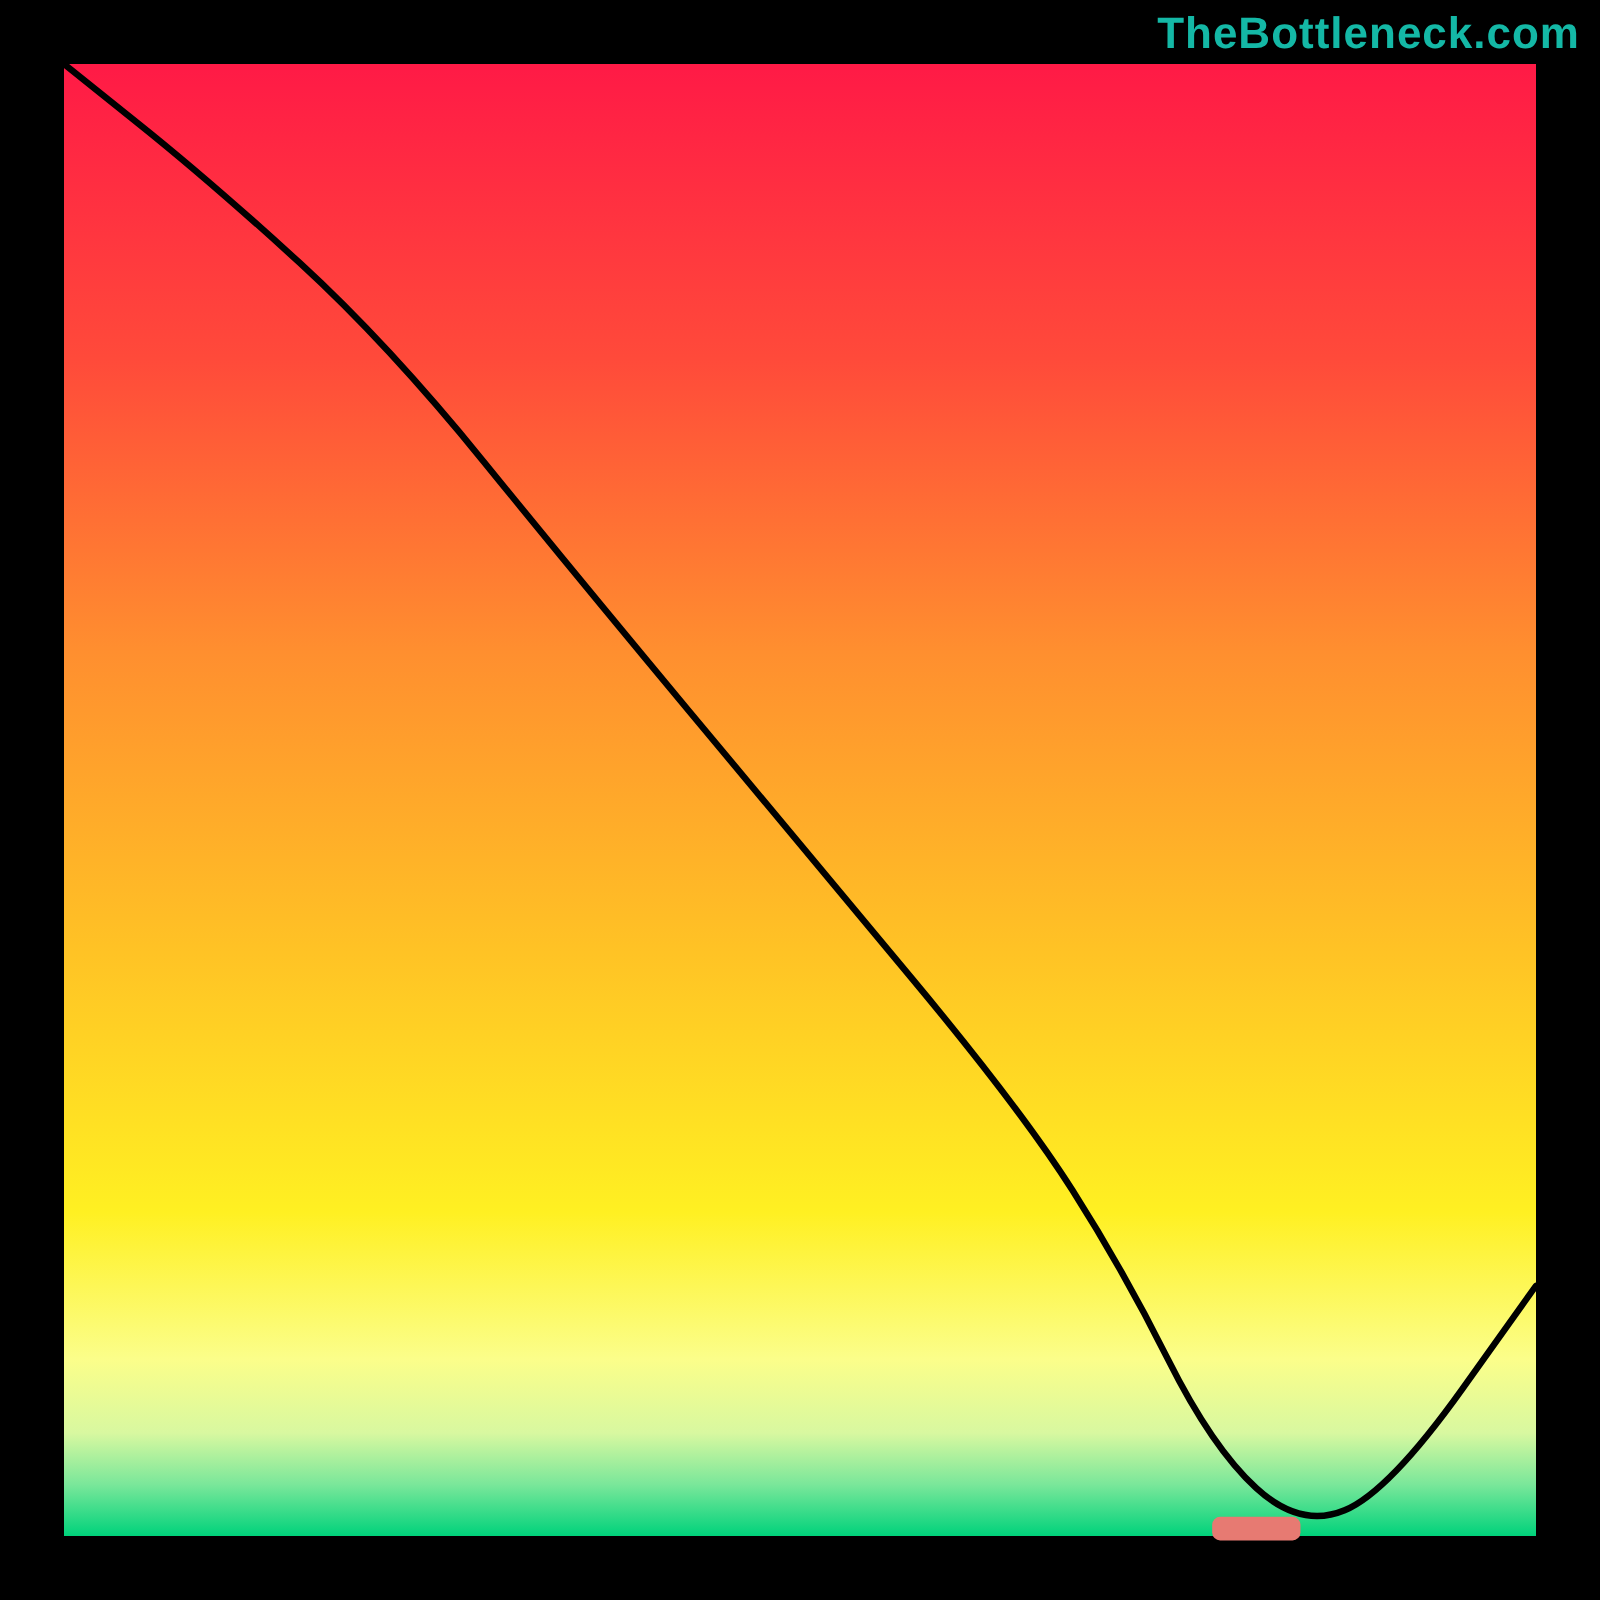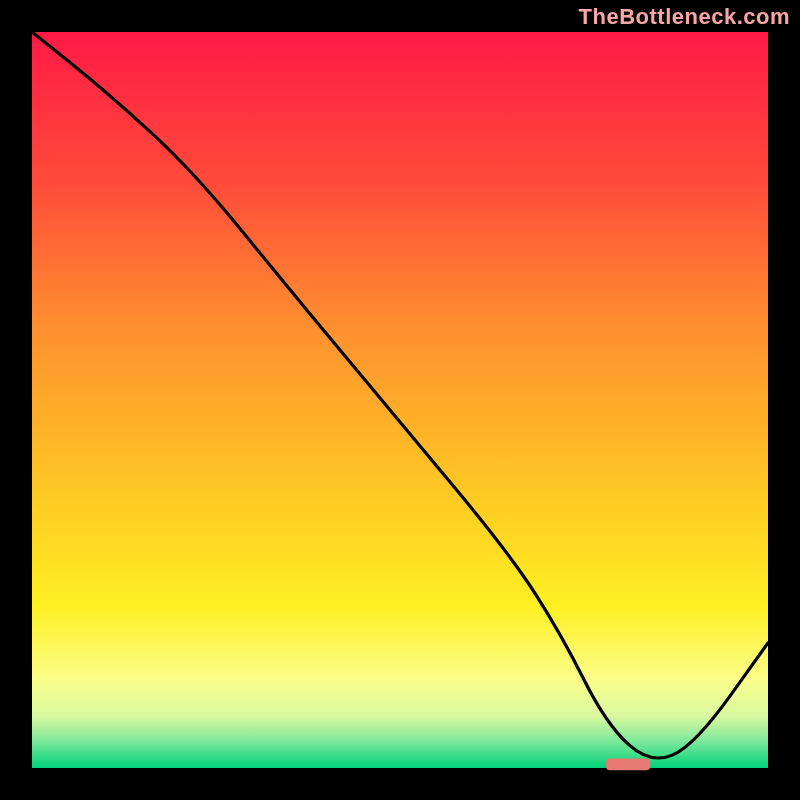--- a/index.html
+++ b/index.html
@@ -18,21 +18,21 @@
     height: 800px;
     background: #000;
   }
   .watermark {
     position: absolute;
     top: 4px;
     right: 10px;
     font-family: Arial, Helvetica, sans-serif;
     font-size: 22px;
     font-weight: 600;
-    color: #fca5a5;
+    color: #14b8a6;
     letter-spacing: 0.5px;
     z-index: 10;
   }
   svg {
     position: absolute;
     left: 0;
     top: 0;
   }
 </style>
 </head>

